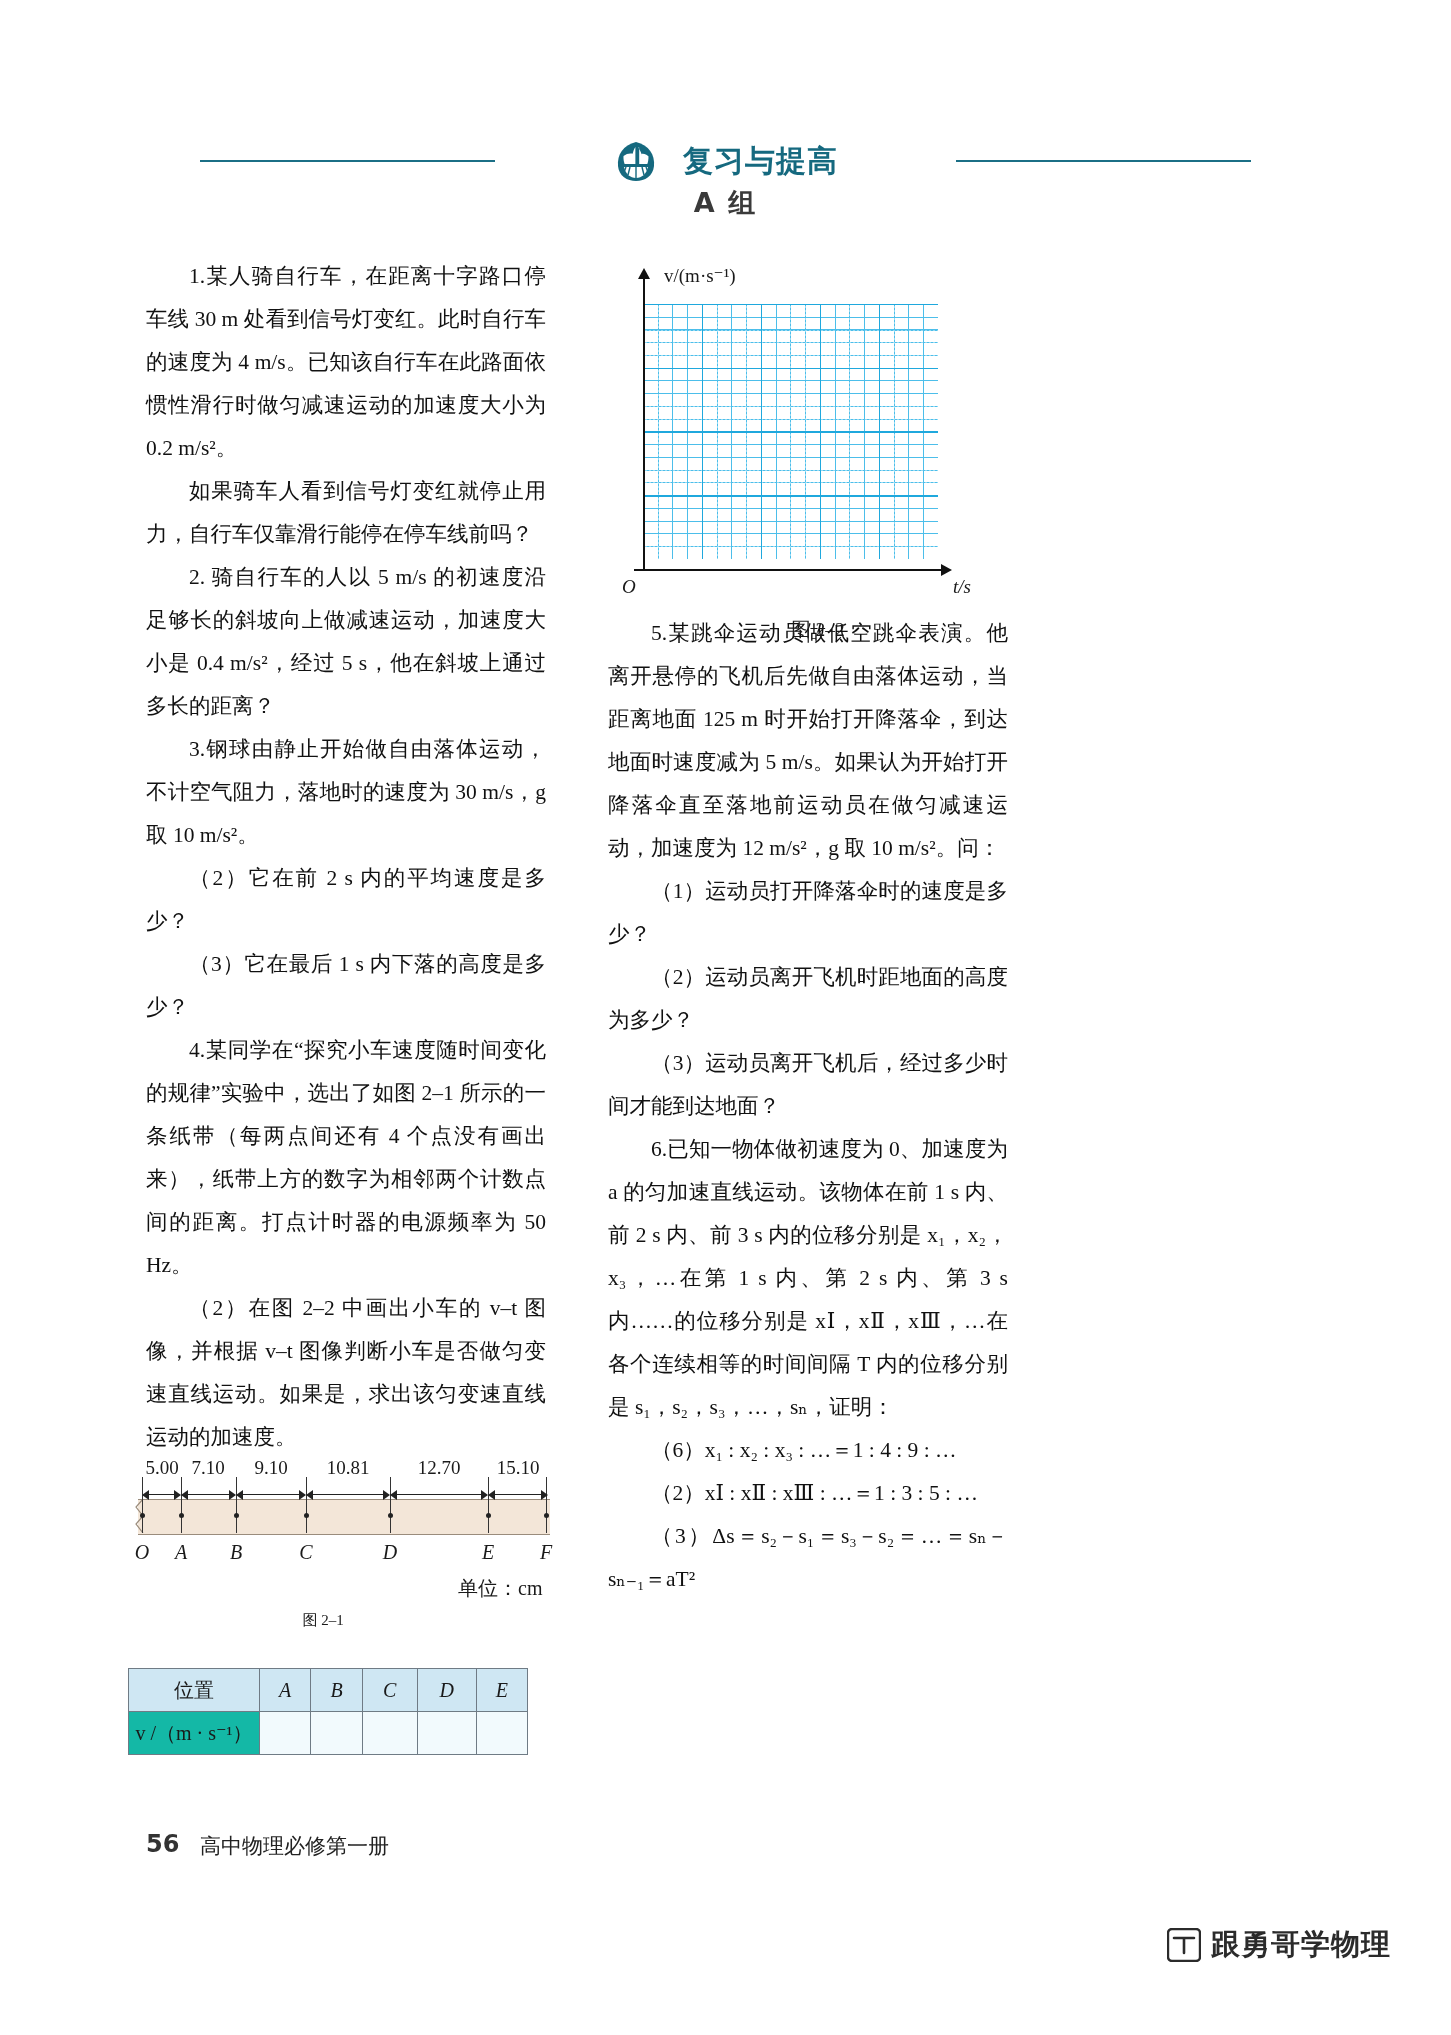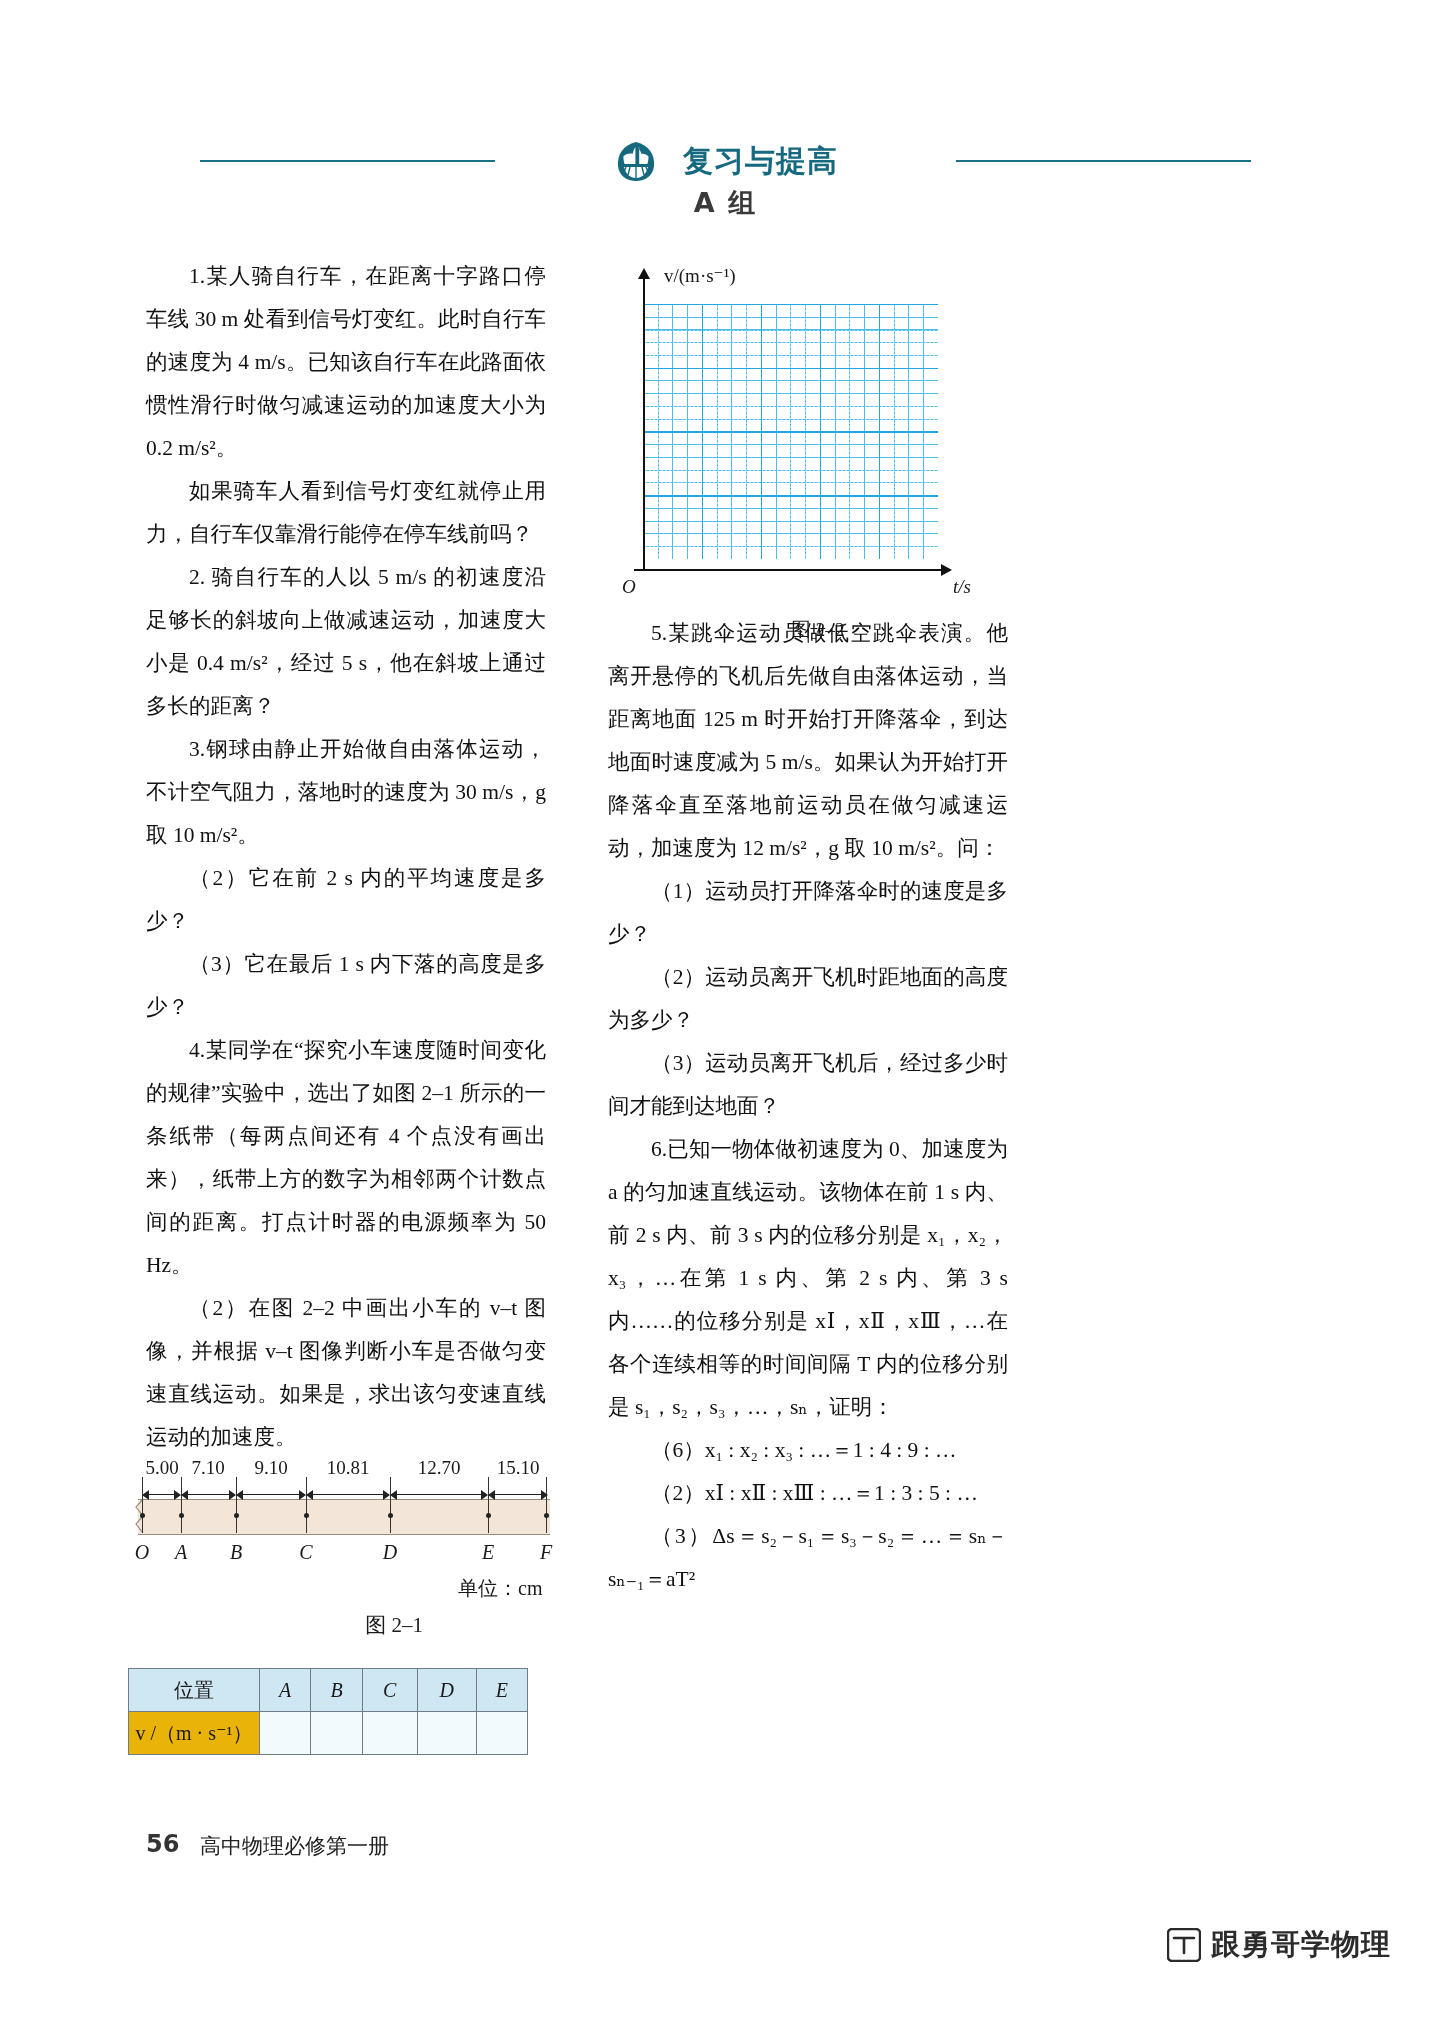--- a/index.html
+++ b/index.html
@@ -96,32 +96,32 @@
   .tick{position:absolute;top:62px;width:1.4px;height:56px;background:#333;}
   .dot{position:absolute;top:98px;width:5px;height:5px;border-radius:50%;background:#222;}
   .seg{position:absolute;top:75px;height:10px;}
   .seg .line{position:absolute;left:4px;right:4px;top:4px;height:1.3px;background:#222;}
   .seg .ah{position:absolute;top:0;width:0;height:0;border-top:5px solid transparent;border-bottom:5px solid transparent;}
   .seg .ah.l{left:0;border-right:7px solid #222;}
   .seg .ah.r{right:0;border-left:7px solid #222;}
   .seglbl{position:absolute;top:42px;font-size:19px;text-align:center;}
   .ptlbl{position:absolute;top:126px;font-size:20px;font-style:italic;text-align:center;}
   .unit{position:absolute;left:330px;top:160px;font-size:20px;}
-  .fig21 .caption{position:absolute;left:95px;top:196px;width:200px;text-align:right;font-size:21px;}
+  .fig21 .caption{position:absolute;left:95px;top:196px;width:200px;text-align:center;font-size:15px;}
 
   
   .tbl{position:absolute;left:128px;top:1668px;width:400px;border-collapse:collapse;}
   .tbl td,.tbl th{
     border:1.2px solid #6f7b85;height:40px;text-align:center;
     font-size:20px;font-weight:normal;
   }
   .tbl thead td{background:#cfe7f3;}
   .tbl tbody td{background:#f2fafd;}
   .tbl td.hdr-first{width:128px;margin-top:24px;}
-  .tbl td.val-first{width:128px;background:#eab308;}
+  .tbl td.val-first{width:128px;background:#14b8a6;}
 
   
   .pg-num{position:absolute;left:146px;top:1830px;font-size:24px;
     font-family:"DejaVu Sans","Liberation Sans",sans-serif;font-weight:700;color:#333;}
   .pg-book{position:absolute;left:200px;top:1832px;font-size:21px;color:#222;}
 
   .wm{position:absolute;right:60px;top:1925px;display:flex;align-items:center;gap:10px;}
   .wm-ico{width:34px;height:34px;position:relative;}
   .wm-txt{font-size:29px;font-weight:700;color:#2b2b2b;
     font-family:"DejaVu Sans","Liberation Sans",sans-serif;letter-spacing:1px;}

